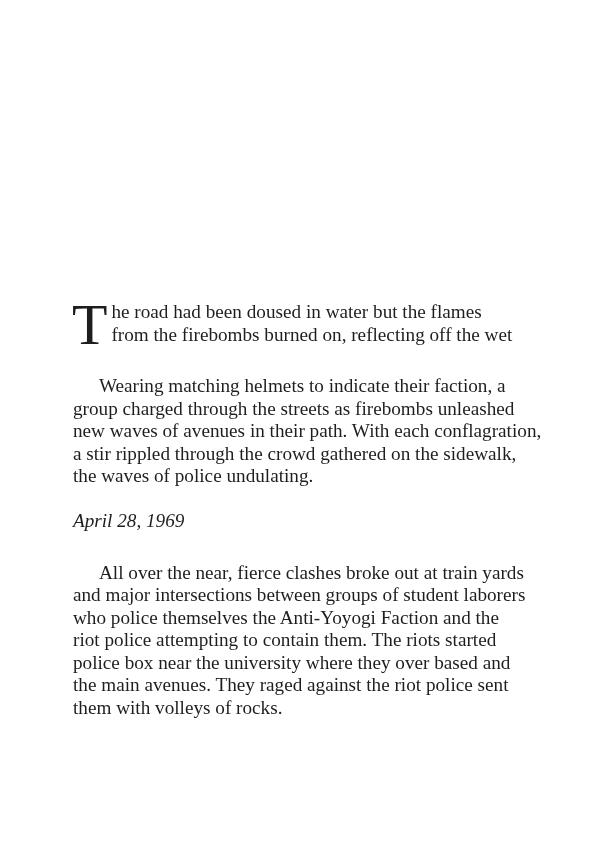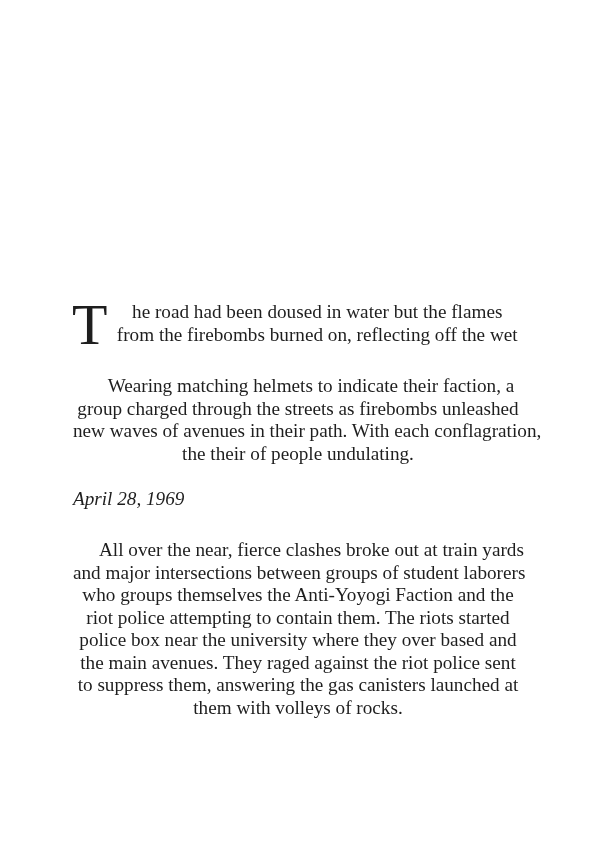--- a/index.html
+++ b/index.html
@@ -23,21 +23,20 @@
       line-height: 22.5px;
       color: #1e1e1e;
     }
     .para {
       margin: 0;
       text-align: left;
     }
     .line {
       display: block;
       white-space: nowrap;
-      text-align: center;
     }
     .indent {
       padding-left: 26px;
       margin-top: 29px;
     }
     .dropcap {
       float: left;
       font-family: "Liberation Serif", "DejaVu Serif", serif;
       font-size: 58px;
       line-height: 44px;
@@ -66,31 +65,31 @@
   <div class="para first-lines">
     <span class="dropcap">T</span>
     <span class="line" style="padding-left:0">he road had been doused in water but the flames</span>
     <span class="line">from the firebombs burned on, reflecting off the wet</span>
   </div>
 
   <div class="para">
     <span class="line indent">Wearing matching helmets to indicate their faction, a</span>
     <span class="line">group charged through the streets as firebombs unleashed</span>
     <span class="line">new waves of avenues in their path. With each conflagration,</span>
-    <span class="line">the their of people undulating.</span>
+    <span class="line">a stir rippled through the crowd gathered on the sidewalk,</span>
+    <span class="line">the waves of police undulating.</span>
   </div>
 
   <div class="section-break"></div>
 
   <span class="dateline">April 28, 1969</span>
 
   <div class="para">
     <span class="line indent">All over the near, fierce clashes broke out at train yards</span>
     <span class="line">and major intersections between groups of student laborers</span>
-    <span class="line">who groups themselves the Anti-Yoyogi Faction and the</span>
+    <span class="line">who police themselves the Anti-Yoyogi Faction and the</span>
     <span class="line">riot police attempting to contain them. The riots started</span>
     <span class="line">police box near the university where they over based and</span>
     <span class="line">the main avenues. They raged against the riot police sent</span>
-    <span class="line">to suppress them, answering the gas canisters launched at</span>
     <span class="line">them with volleys of rocks.</span>
   </div>
 
 </div>
 
 </body></html>

